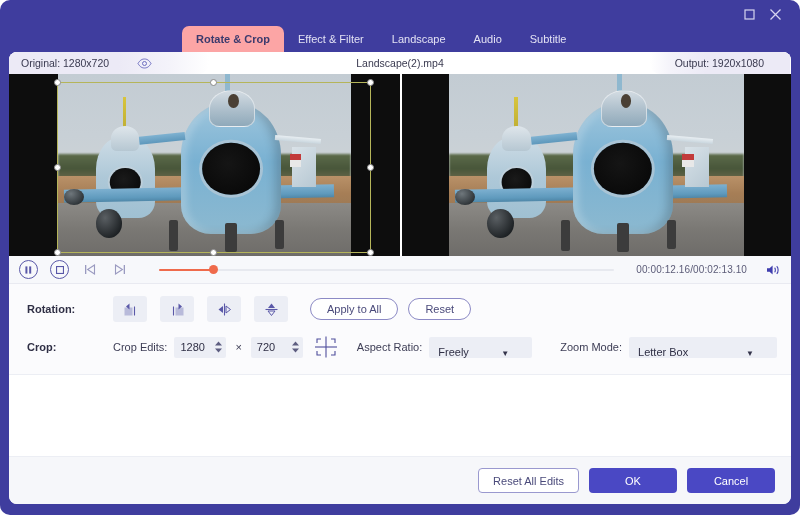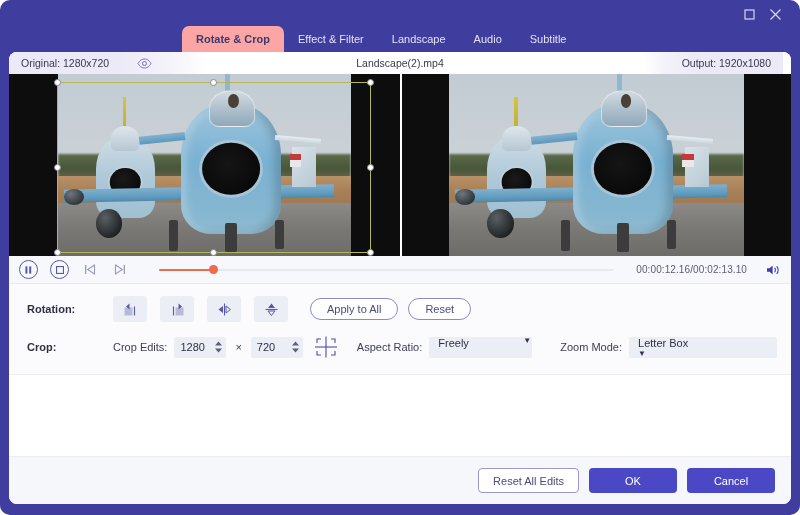--- a/index.html
+++ b/index.html
@@ -87,25 +87,25 @@
   .info-left .txt { font-size: 10.5px; color: #3a3a50; }
   .eye-icon { display: flex; align-items: center; color: #6f6fc0; }
   .info-center {
     position: absolute; left: 0; right: 0; top: 0;
     height: 22px;
     display: flex; align-items: center; justify-content: center;
     font-size: 10.5px;
     color: #3a3a50;
   }
   .info-right {
-    position: absolute; right: 8px; top: 0;
+    position: absolute; right: 1px; top: 0;
     height: 22px;
     min-width: 140px;
     display: flex; align-items: center; justify-content: flex-end;
-    padding-right: 12px;
+    padding-right: 26px;
     background: linear-gradient(to left, #eceaf6 0%, #eceaf6 60%, #f4f3fa 85%, #ffffff 100%);
     border-radius: 0 0 0 10px;
     font-size: 10.5px;
     color: #3a3a50;
   }
 
   
   .previews {
     position: relative;
     height: 182px;
@@ -423,29 +423,29 @@
     width: 26px; height: 24px;
     margin-left: 10px;
     color: #4f4e9c;
     display: flex; align-items: center; justify-content: center;
     cursor: default;
   }
   .select {
     height: 21px;
     background: #eceef5;
     border-radius: 2px;
-    display: flex; align-items: flex-start;
+    display: flex; align-items: flex-end;
     justify-content: space-between;
-    padding: 0 1px 0 9px;
+    padding: 0 23px 0 9px;
     font-size: 11px;
     color: #2f2f45;
     cursor: default;
   }
   .select.ar { width: 103px; margin-right: 28px; }
-  .select.zm { width: 148px; flex-direction: column; }
+  .select.zm { width: 148px; }
   .caret { color: #33334a; font-size: 8px; line-height: 1; }
 
   
   .filler { background: #ffffff; height: 78px; }
 
   
   .footer {
     position: absolute;
     left: 0; right: 0; bottom: 0;
     height: 48px;

